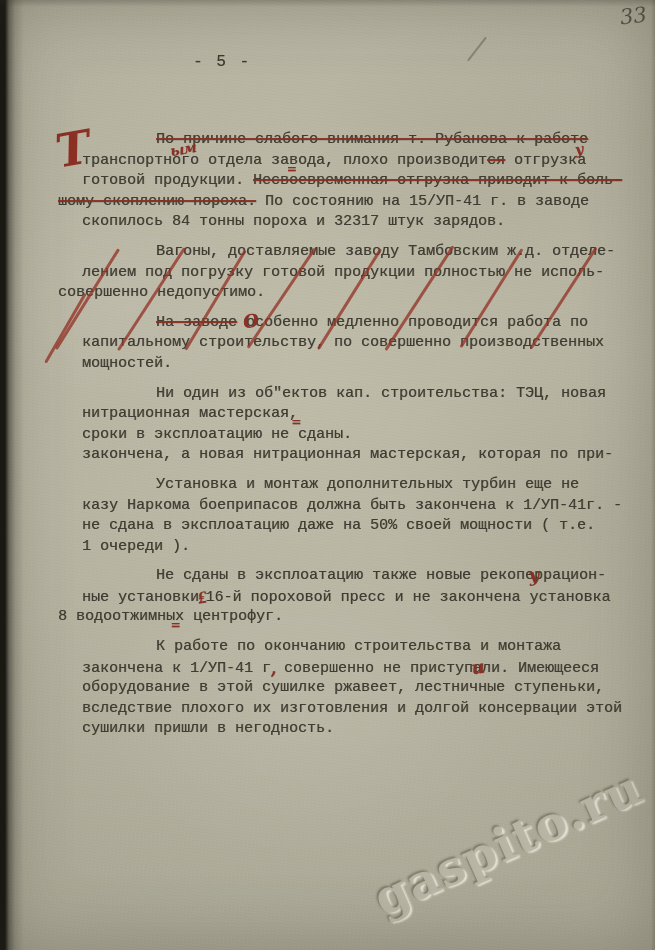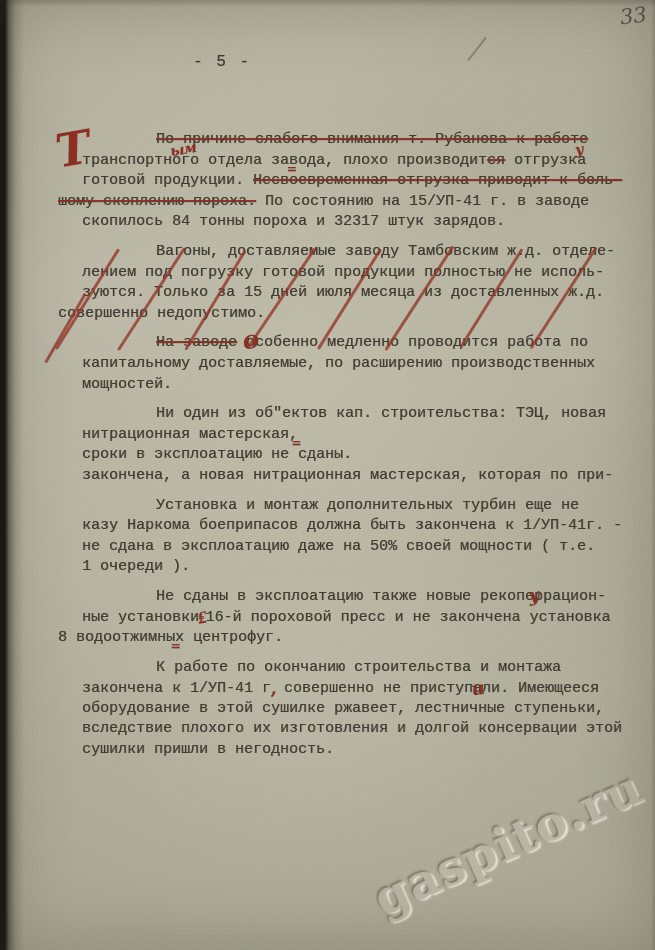--- a/index.html
+++ b/index.html
@@ -88,24 +88,23 @@
   <div class="header">- 5 -</div>
 
   <div class="textblock" id="textblock">
       <div class="line first"><span class="t strike">По причине слабого внимания т. Рубанова к работе</span></div>
       <div class="line"><span class="t">транспортн</span><span class="ovl"><span class="t">ого</span><span class="hw above">ым</span></span><span class="t"> отдела </span><span class="ovl"><span class="t">завода,</span><span class="hw below">=</span></span><span class="t"> плохо производит</span><span class="t strike">ся</span><span class="t"> отгрузк</span><span class="ovl"><span class="t">а</span><span class="hw above">у</span></span></div>
       <div class="line"><span class="t">готовой продукции. </span><span class="t strike">Несвоевременная отгрузка приводит к боль-</span></div>
       <div class="line out"><span class="t strike">шому скоплению пороха.</span><span class="t"> По состоянию на 15/УП-41 г. в заводе</span></div>
       <div class="line"><span class="t">скопилось 84 тонны пороха и 32317 штук зарядов.</span></div>
       <div class="line first gap"><span class="t">Вагоны, доставляемые заводу Тамбовским ж.д. отделе-</span></div>
       <div class="line"><span class="t">лением под погрузку готовой продукции полностью не исполь-</span></div>
-      <div class="line"><span class="t">зуются. Только за 15 дней июля месяца из доставленных ж.д.</span></div>
       <div class="line out"><span class="t">совершенно недопустимо.</span></div>
       <div class="line first gap"><span class="t strike">На заводе</span><span class="t"> </span><span class="ovl"><span class="t">о</span><span class="hw over">О</span></span><span class="t">собенно медленно проводится работа по</span></div>
-      <div class="line"><span class="t">капитальному доставляемые, по расширению производственных</span></div>
+      <div class="line"><span class="t">капитальному строительству, по совершенно производственных</span></div>
       <div class="line"><span class="t">мощностей.</span></div>
       <div class="line first gap"><span class="t">Ни один из об"ектов кап. строительства: ТЭЦ, новая</span></div>
       <div class="line"><span class="t">нитрационная мастерская</span><span class="ovl"><span class="t">,</span><span class="hw below">=</span></span></div>
       <div class="line"><span class="t">сроки в эксплоатацию не сданы.</span></div>
       <div class="line"><span class="t">закончена, а новая нитрационная мастерская, которая по при-</span></div>
       <div class="line first gap"><span class="t">Установка и монтаж дополнительных турбин еще не</span></div>
       <div class="line"><span class="t">казу Наркома боеприпасов должна быть закончена к 1/УП-41г. -</span></div>
       <div class="line"><span class="t">не сдана в эксплоатацию даже на 50% своей мощности ( т.е.</span></div>
       <div class="line"><span class="t">1 очереди ).</span></div>
       <div class="line first gap"><span class="t">Не сданы в эксплоатацию также новые рекоп</span><span class="ovl"><span class="t">ер</span><span class="hw over">у</span></span><span class="t">рацион-</span></div>

